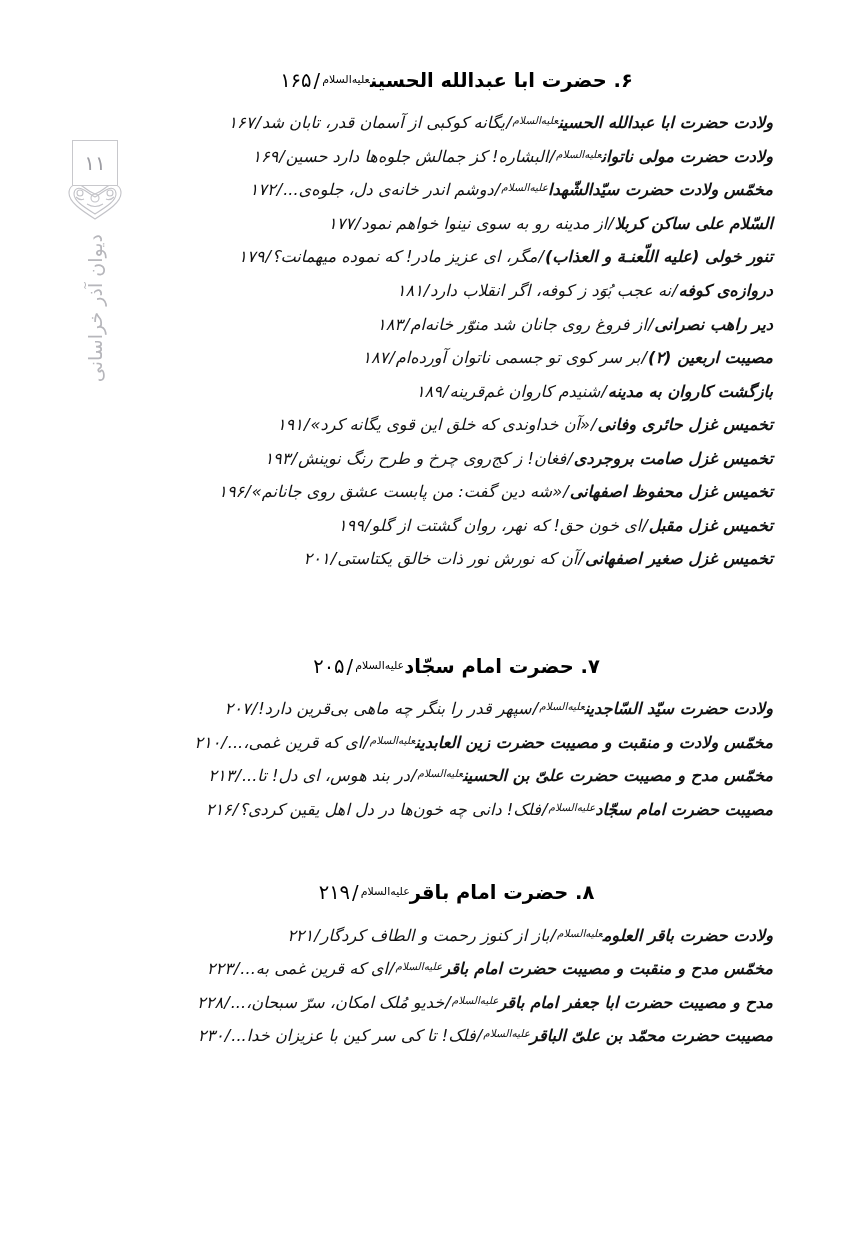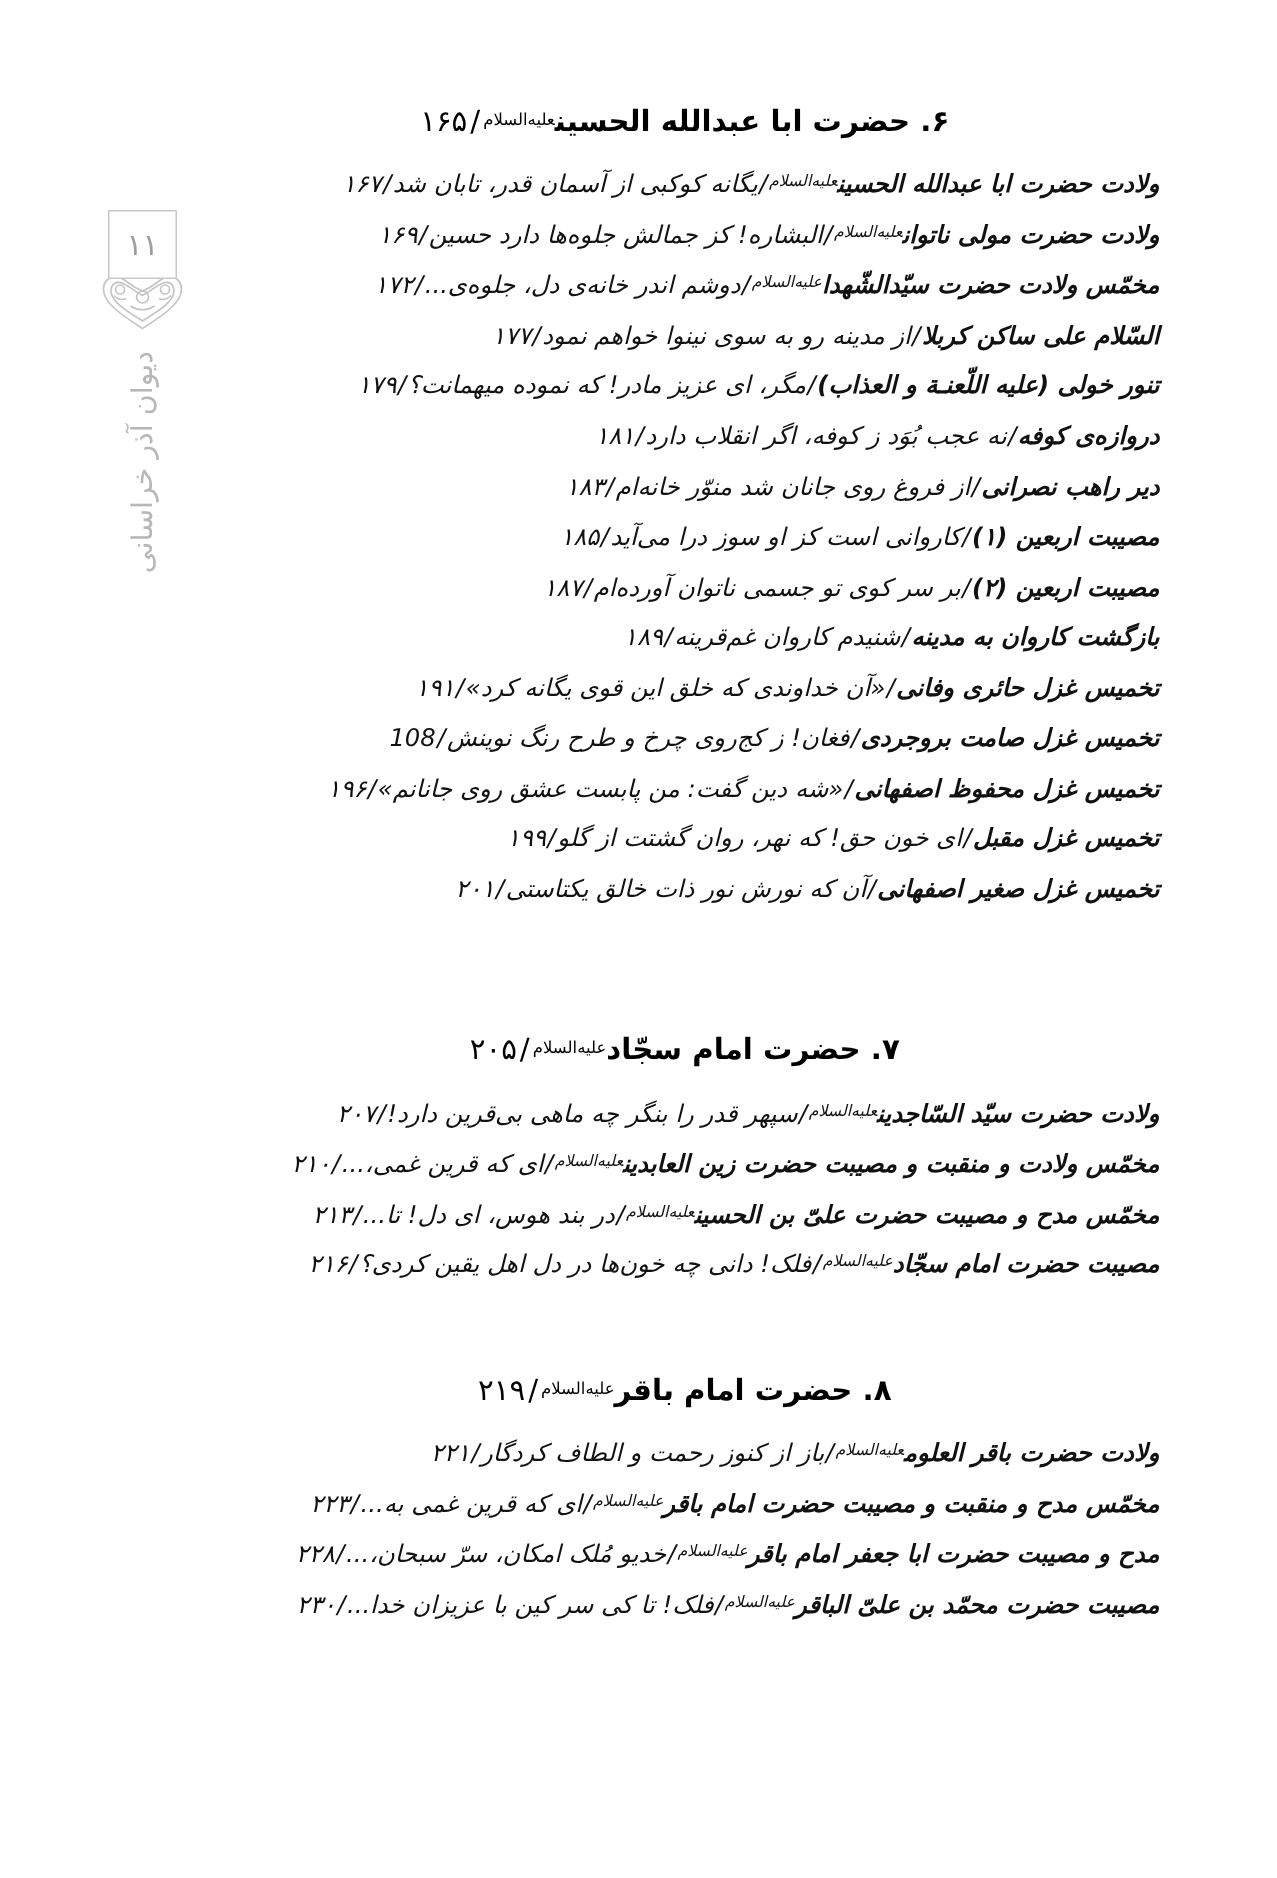--- a/index.html
+++ b/index.html
@@ -171,29 +171,28 @@
 
 
       <div class="entry entry-line"><span class="title">السّلام علی ساکن کربلا</span><span class="slash">/</span><span class="incipit">از مدینه رو به سوی نینوا خواهم نمود</span><span class="slash">/</span><span class="pg">۱۷۷</span></div>
 
       <div class="entry entry-line"><span class="title">تنور خولی (علیه اللّعنـة و العذاب)</span><span class="slash">/</span><span class="incipit">مگر، ای عزیز مادر! که نموده میهمانت؟</span><span class="slash">/</span><span class="pg">۱۷۹</span></div>
 
       <div class="entry entry-line"><span class="title">دروازه‌ی کوفه</span><span class="slash">/</span><span class="incipit">نه عجب بُوَد ز کوفه، اگر انقلاب دارد</span><span class="slash">/</span><span class="pg">۱۸۱</span></div>
 
       <div class="entry entry-line"><span class="title">دیر راهب نصرانی</span><span class="slash">/</span><span class="incipit">از فروغ روی جانان شد منوّر خانه‌ام</span><span class="slash">/</span><span class="pg">۱۸۳</span></div>
 
-      <div class="entry entry-line"><span class="title">مصیبت اربعین (۱)</span><span class="slash">/</span><span class="incipit">کاروانی است کز او سوز درا می‌آید</span><span class="slash">/</span><span class="pg">۱۸۵</span></div>
 
       <div class="entry entry-line"><span class="title">مصیبت اربعین (۲)</span><span class="slash">/</span><span class="incipit">بر سر کوی تو جسمی ناتوان آورده‌ام</span><span class="slash">/</span><span class="pg">۱۸۷</span></div>
 
       <div class="entry entry-line"><span class="title">بازگشت کاروان به مدینه</span><span class="slash">/</span><span class="incipit">شنیدم کاروان غم‌قرینه</span><span class="slash">/</span><span class="pg">۱۸۹</span></div>
 
       <div class="entry entry-line"><span class="title">تخمیس غزل حائری وفانی</span><span class="slash">/</span><span class="incipit">«آن خداوندی که خلق این قوی یگانه کرد»</span><span class="slash">/</span><span class="pg">۱۹۱</span></div>
 
-      <div class="entry entry-line"><span class="title">تخمیس غزل صامت بروجردی</span><span class="slash">/</span><span class="incipit">فغان! ز کج‌روی چرخ و طرح رنگ نوینش</span><span class="slash">/</span><span class="pg">108</span></div>
+      <div class="entry entry-line"><span class="title">تخمیس غزل صامت بروجردی</span><span class="slash">/</span><span class="incipit">فغان! ز کج‌روی چرخ و طرح رنگ نوینش</span><span class="slash">/</span><span class="pg">۱۹۳</span></div>
 
       <div class="entry entry-line"><span class="title">تخمیس غزل محفوظ اصفهانی</span><span class="slash">/</span><span class="incipit">«شه دین گفت: من پابست عشق روی جانانم»</span><span class="slash">/</span><span class="pg">۱۹۶</span></div>
 
       <div class="entry entry-line"><span class="title">تخمیس غزل مقبل</span><span class="slash">/</span><span class="incipit">ای خون حق! که نهر، روان گشتت از گلو</span><span class="slash">/</span><span class="pg">۱۹۹</span></div>
 
       <div class="entry entry-line"><span class="title">تخمیس غزل صغیر اصفهانی</span><span class="slash">/</span><span class="incipit">آن که نورش نور ذات خالق یکتاستی</span><span class="slash">/</span><span class="pg">۲۰۱</span></div>
     </div>
 
     <div class="gap-7"></div>
 

